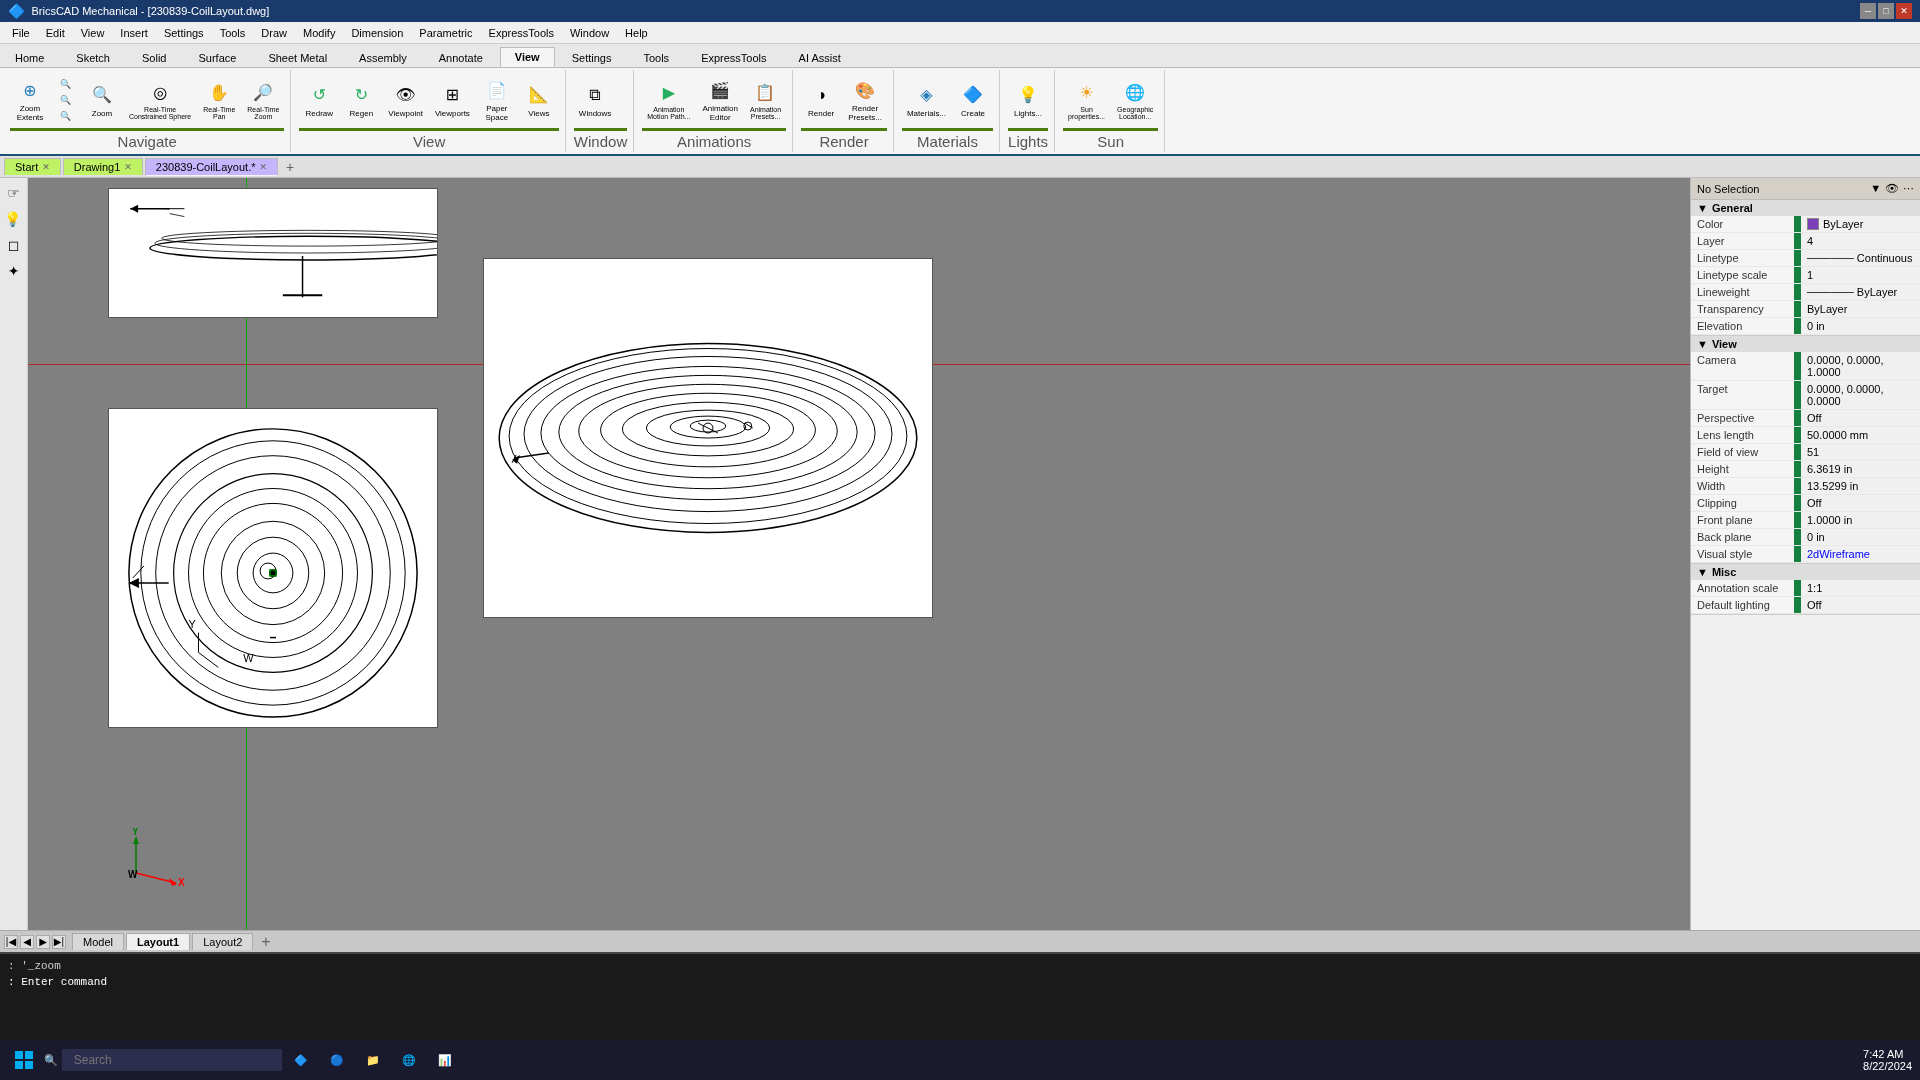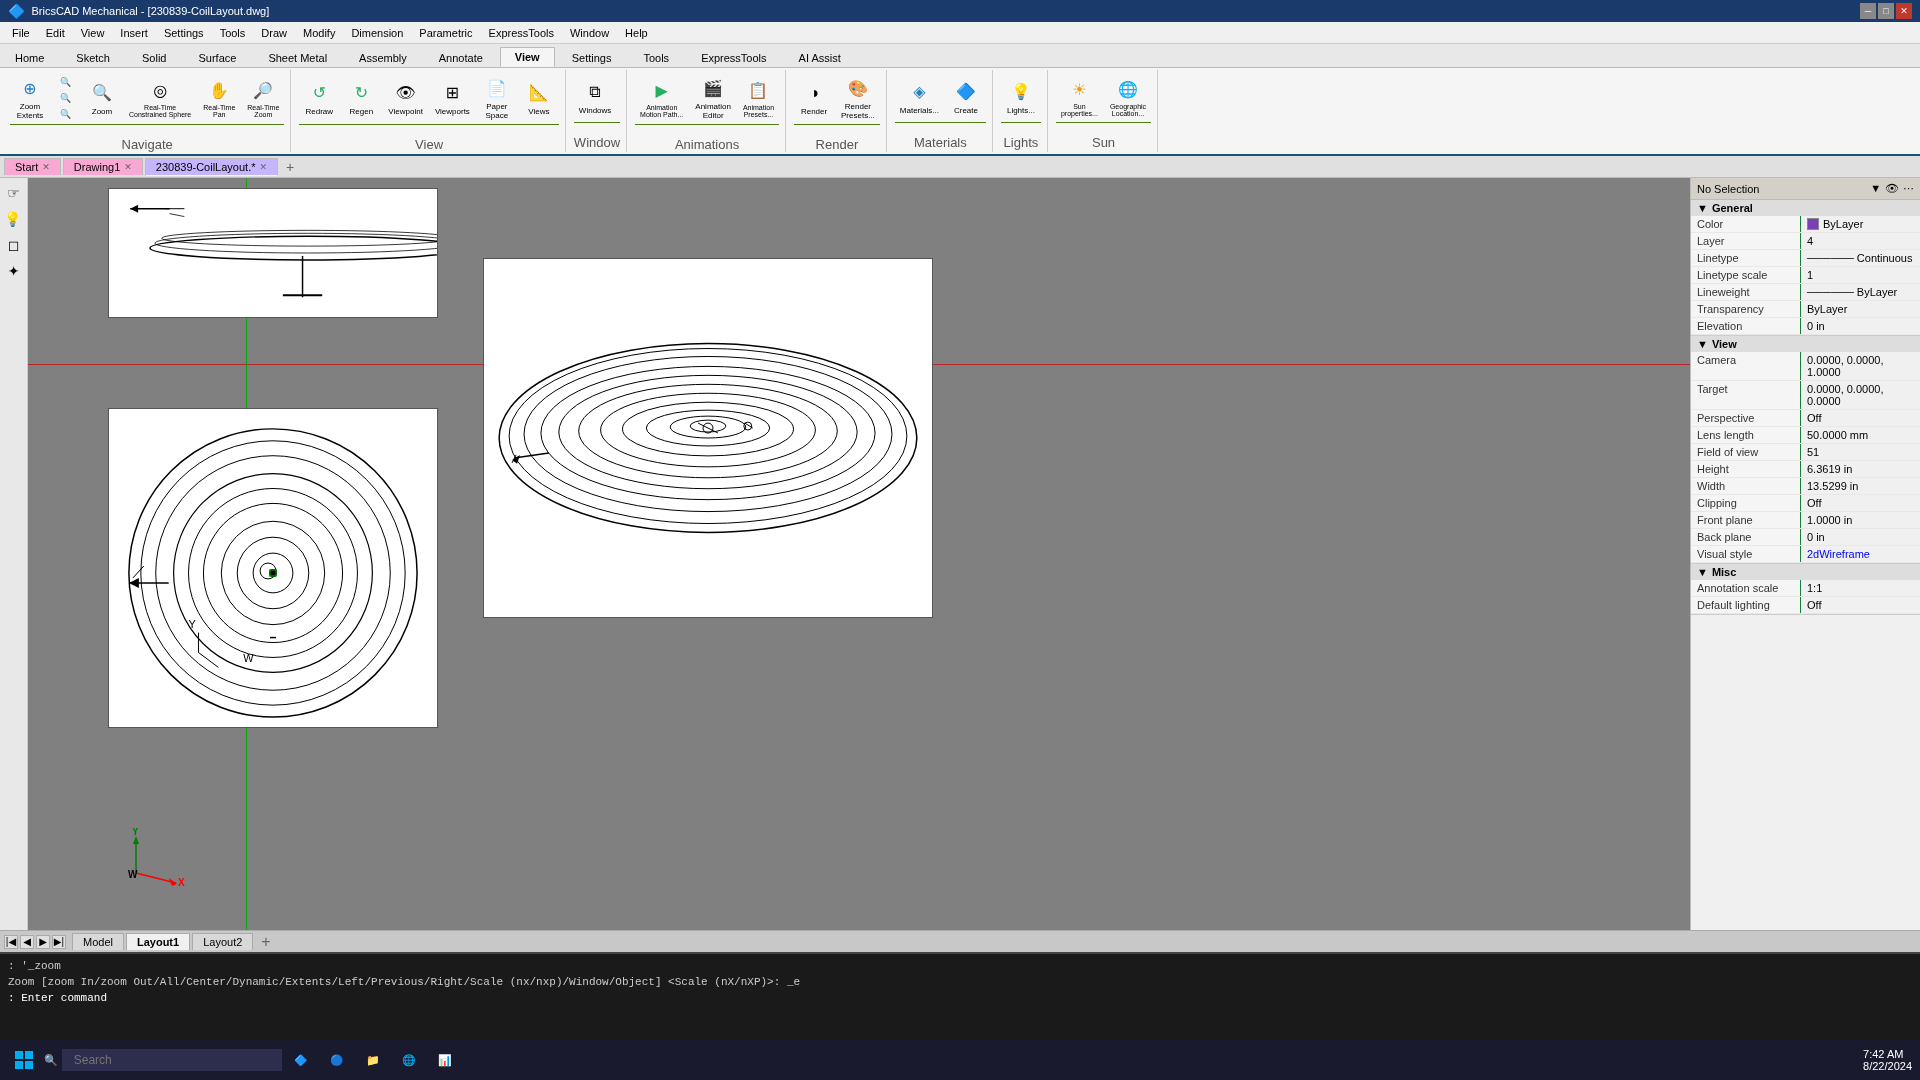--- a/index.html
+++ b/index.html
@@ -70,27 +70,27 @@
     }
     .ribbon-group {
       display: flex;
       flex-direction: column;
       align-items: flex-start;
       border-right: 1px solid #ccc;
       padding: 2px 6px;
       min-width: fit-content;
     }
     .ribbon-group-label {
-      font-size: 13px;
+      font-size: 15px;
       color: #555;
       text-align: center;
       width: 100%;
       margin-top: auto;
-      padding-top: 12px;
-      border-top: 1px solid #4d7c0f;
+      padding-top: 2px;
+      border-top: 3px solid #4d7c0f;
     }
     .ribbon-buttons {
       display: flex;
       gap: 2px;
       align-items: center;
       flex: 1;
     }
     .ribbon-btn {
       display: flex;
       flex-direction: column;
@@ -122,21 +122,21 @@
       align-items: center;
       border-bottom: 1px solid #bbb;
       padding-left: 4px;
     }
     .doc-tab {
       padding: 2px 10px;
       font-size: 11px;
       cursor: pointer;
       border: 1px solid #bbb;
       border-bottom: none;
-      background: #f9a8d4;
+      background: #bef264;
       margin-right: 2px;
       display: flex;
       align-items: center;
       gap: 4px;
     }
     .doc-tab.active { background: #c4b5fd; border-bottom: 1px solid #f5f5f5; }
     .doc-tab-close { font-size: 9px; cursor: pointer; color: #666; }
     .doc-tab-add { padding: 2px 6px; font-size: 14px; cursor: pointer; color: #666; }
 
     
@@ -257,21 +257,21 @@
     .props-row {
       display: flex;
       border-bottom: 1px solid #e8e8e8;
       font-size: 11px;
     }
     .props-label {
       width: 110px;
       padding: 2px 6px;
       color: #333;
       background: #f5f5f5;
-      border-right: 1px solid #15803d;
+      border-right: 7px solid #15803d;
       flex-shrink: 0;
     }
     .props-value {
       padding: 2px 6px;
       color: #000;
       flex: 1;
     }
     .props-value.blue { color: blue; }
     .props-value.colored { display: flex; align-items: center; gap: 4px; }
     .color-swatch { width: 12px; height: 12px; border: 1px solid #888; flex-shrink: 0; }
@@ -850,21 +850,20 @@
     <div class="nav-arrow">▶|</div>
   </div>
   <div class="layout-tab">Model</div>
   <div class="layout-tab active">Layout1</div>
   <div class="layout-tab">Layout2</div>
   <span style="font-size:16px;cursor:pointer;color:#666;padding:0 6px;">+</span>
 </div>
 
 <div id="command-area">
   <div class="cmd-line">: '_zoom</div>
-  <div class="cmd-line">Zoom [zoom In/zoom Out/All/Center/Dynamic/Extents/Left/Previous/Right/Scale (nx/nxp)/Window/Object] &lt;Scale (nX/nXP)&gt;: _e</div>
   <div class="cmd-line" style="color:#fff;">: Enter command</div>
 </div>
 
 <div id="status-bar">
   <div class="status-item">Ready</div>
   <div class="status-item">1.6891, 5.2068, 0.0000</div>
   <div class="status-item">Standard</div>
   <div class="status-item">DIM-1</div>
   <div class="status-item">Mechanical</div>
   <div class="status-item">SNAP</div>

